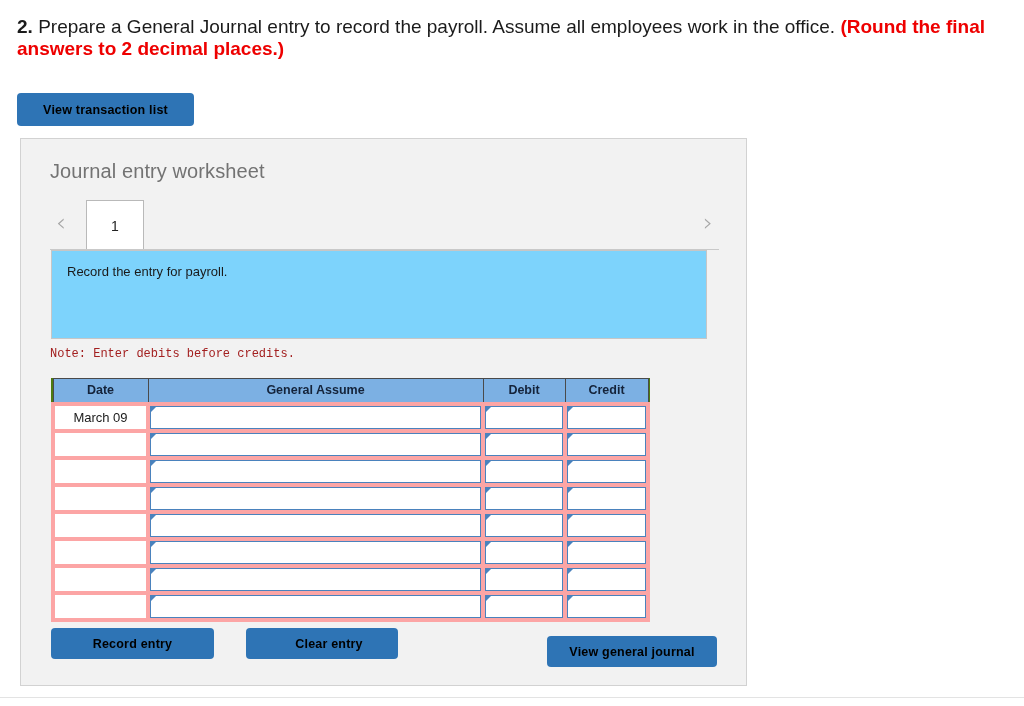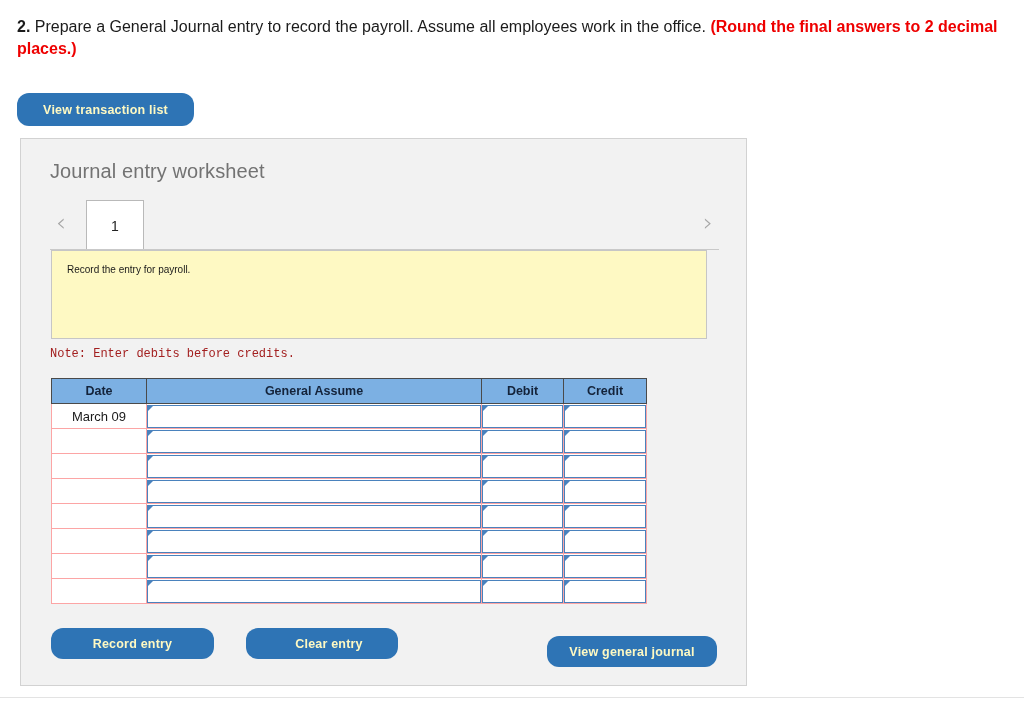--- a/index.html
+++ b/index.html
@@ -10,38 +10,38 @@
     font-family: "Liberation Sans", sans-serif;
     color: #1a1a1a;
     overflow: hidden;
   }
 
   
   .prompt {
     position: absolute;
     left: 17px; top: 16px;
     width: 990px;
-    font-size: 16px;
+    font-size: 19px;
     line-height: 22px;
     color: #1b1b1b;
   }
   .prompt .qnum { font-weight: bold; }
   .prompt .redbold { color: #ee0000; font-weight: bold; }
 
   
   .btn {
     display: inline-flex;
     align-items: center;
     justify-content: center;
     background: #2e74b5;
-    color: #fef9c3;
+    color: #000000;
     font-weight: bold;
     font-size: 12.5px;
     border: none;
-    border-radius: 12px;
+    border-radius: 4px;
     cursor: pointer;
     letter-spacing: .2px;
   }
   #view-transaction-list {
     position: absolute;
     left: 17px; top: 93px;
     width: 177px; height: 33px;
   }
 
   
@@ -103,24 +103,24 @@
     left: 0px; top: 50px;
     width: 669px; height: 1px;
     background: #c9c9c9;
   }
 
   
   .instruction {
     position: absolute;
     left: 30px; top: 111px;
     width: 656px; height: 89px;
-    background: #fef9c3;
+    background: #7dd3fc;
     border: 1px solid #c6c6c6;
     padding: 13px 15px;
-    font-size: 10px;
+    font-size: 13px;
     color: #1a1a1a;
   }
 
   .note {
     position: absolute;
     left: 29px; top: 208px;
     font-size: 12px;
     color: #a32020;
     font-family: Liberation Mono, monospace;
   }
@@ -136,21 +136,21 @@
   .jtable th {
     background: #7cb0e3;
     border: 1px solid #4a4a4a;
     font-size: 12.5px;
     font-weight: bold;
     color: #14233a;
     height: 25px;
     padding: 0;
   }
   .jtable td {
-    border: 1px solid #fca5a5;
+    border: 4px solid #fca5a5;
     height: 25px;
     padding: 0;
     background: #ffffff;
   }
   .col-date   { width: 95px; }
   .col-gj     { width: 335px; }
   .col-debit  { width: 82px; }
   .col-credit { width: 83px; }
 
   .date-cell {

